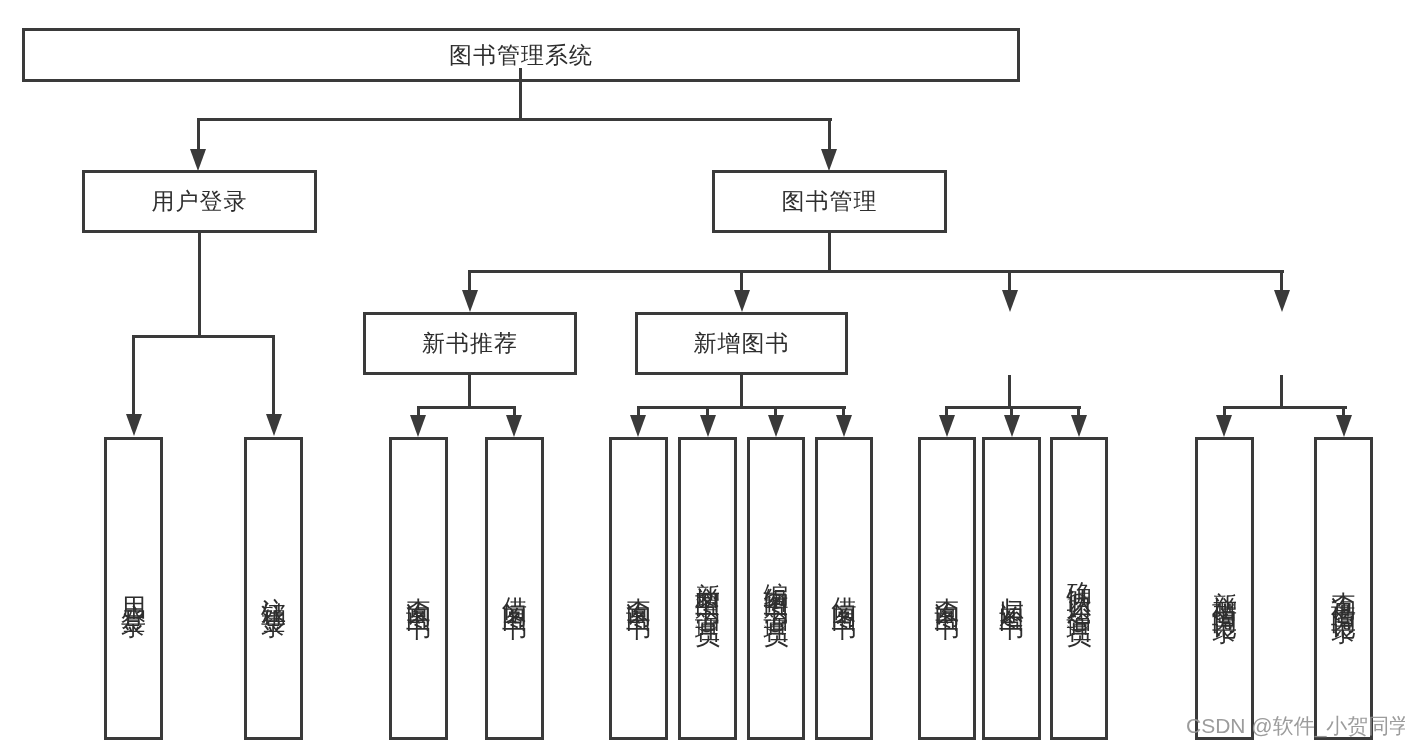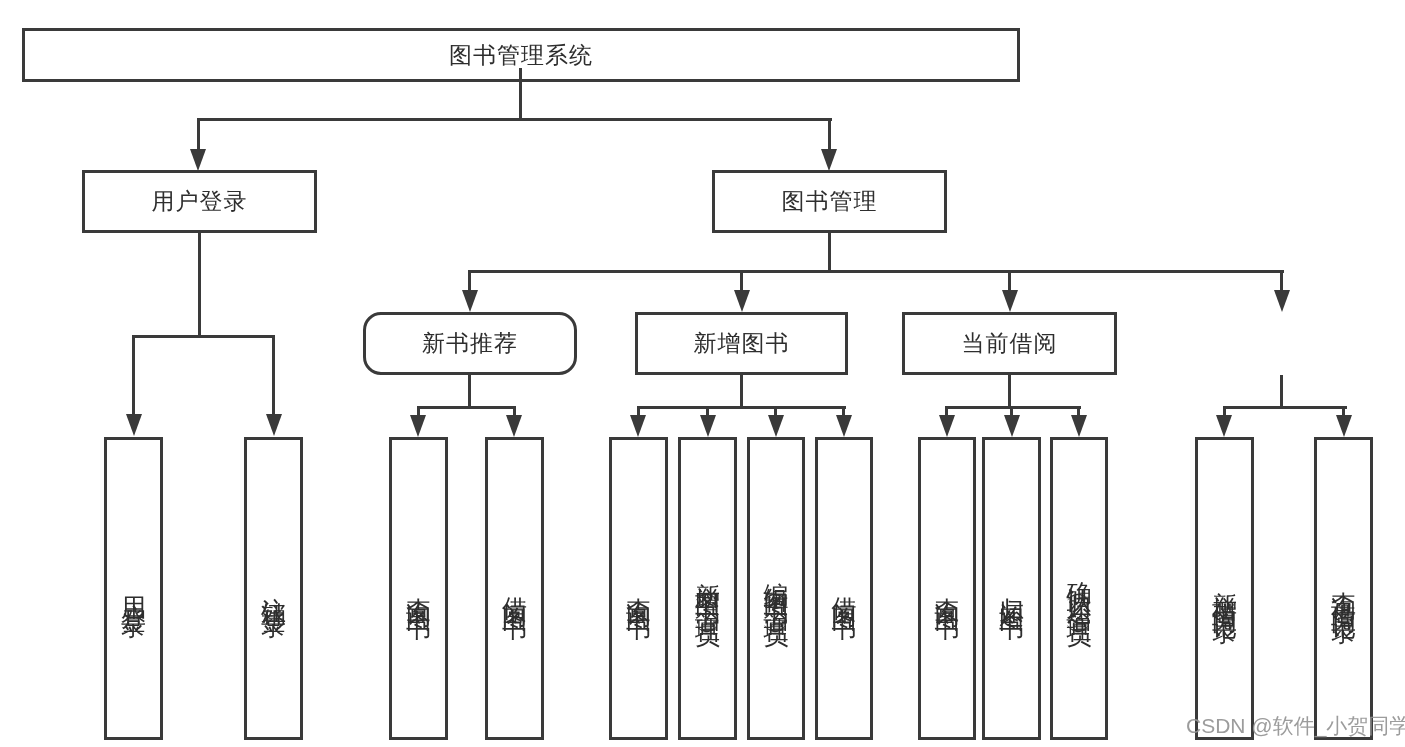--- a/index.html
+++ b/index.html
@@ -71,23 +71,22 @@
   <div class="hline" style="left:468px;top:270px;width:816px;"></div>
   <div class="vline" style="left:468px;top:270px;height:22px;"></div>
   <div class="arrow" style="left:462px;top:290px;"></div>
   <div class="vline" style="left:740px;top:270px;height:22px;"></div>
   <div class="arrow" style="left:734px;top:290px;"></div>
   <div class="vline" style="left:1008px;top:270px;height:22px;"></div>
   <div class="arrow" style="left:1002px;top:290px;"></div>
   <div class="vline" style="left:1280px;top:270px;height:22px;"></div>
   <div class="arrow" style="left:1274px;top:290px;"></div>
 
-  <div class="box hlabel" style="left:363px;top:312px;width:214px;height:63px;border-radius:18px;">新书推荐</div>
+  <div class="box hlabel" style="left:363px;top:312px;width:214px;height:63px;">新书推荐</div>
   <div class="box hlabel" style="left:635px;top:312px;width:213px;height:63px;">新增图书</div>
-  <div class="box hlabel" style="left:902px;top:312px;width:215px;height:63px;">当前借阅</div>
 
   <div class="vline" style="left:468px;top:375px;height:33px;"></div>
   <div class="hline" style="left:417px;top:406px;width:99px;"></div>
   <div class="vline" style="left:417px;top:406px;height:12px;"></div>
   <div class="arrow" style="left:410px;top:415px;"></div>
   <div class="vline" style="left:513px;top:406px;height:12px;"></div>
   <div class="arrow" style="left:506px;top:415px;"></div>
 
   <div class="vline" style="left:740px;top:375px;height:33px;"></div>
   <div class="hline" style="left:637px;top:406px;width:209px;"></div>

